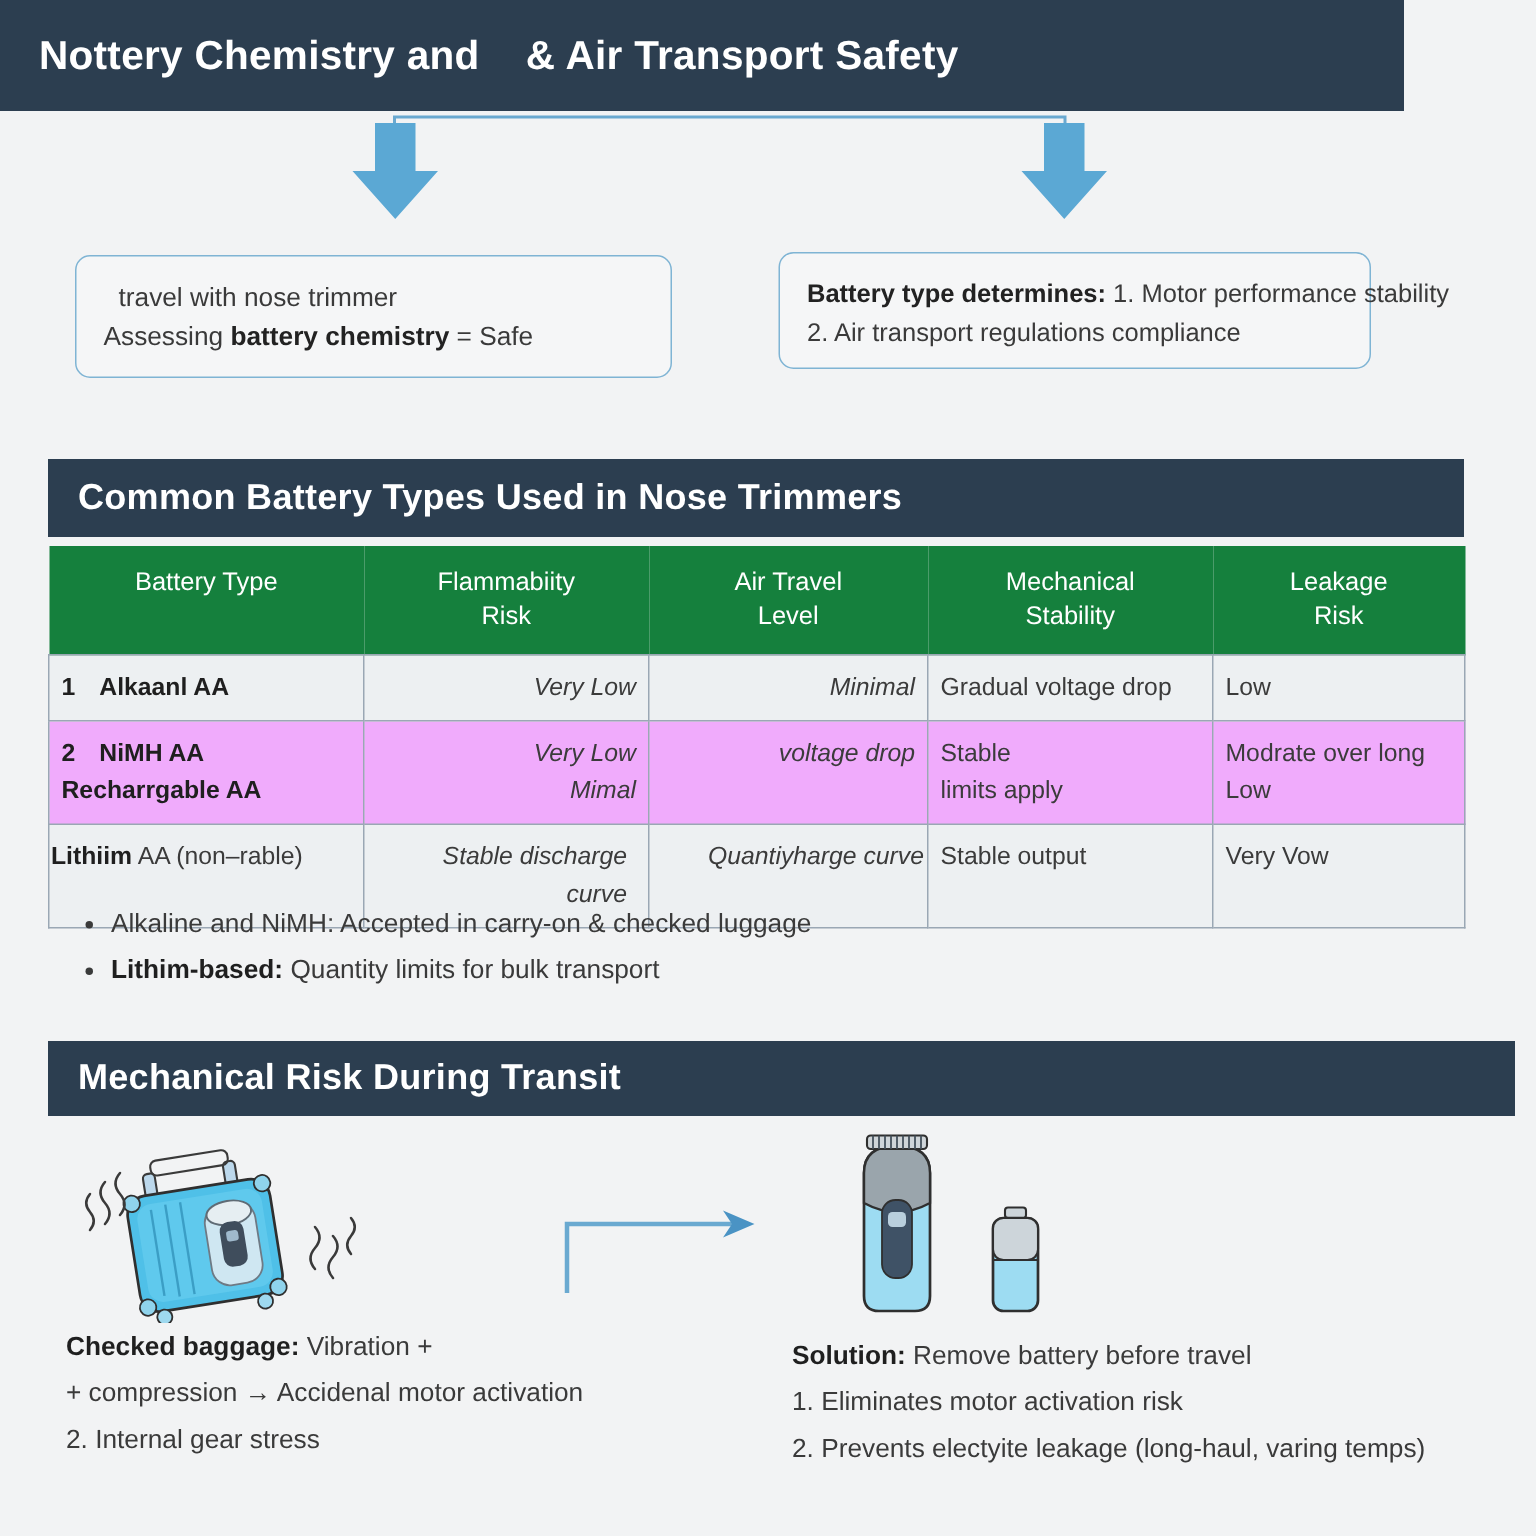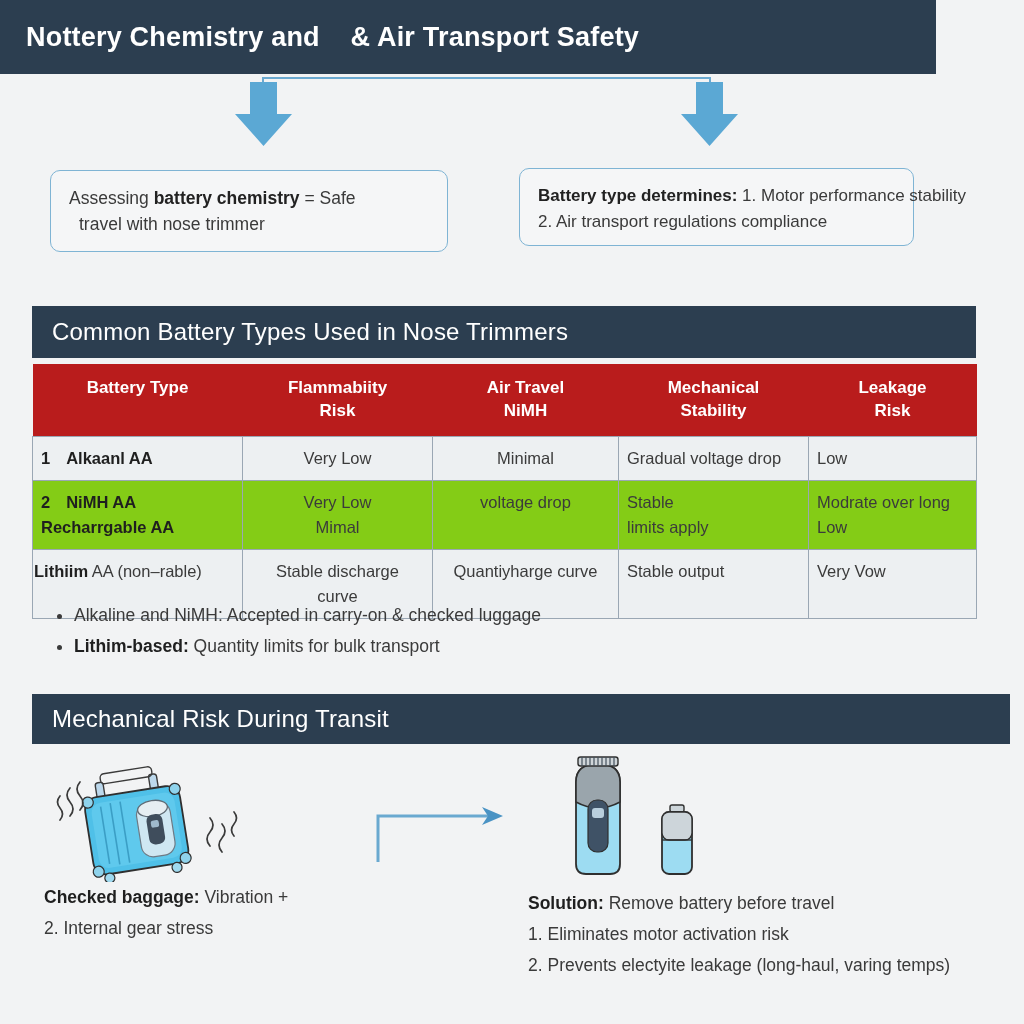--- a/index.html
+++ b/index.html
@@ -50,51 +50,51 @@
   .callout-2 p{font-size:17px;}
 
   
   .banner{
     position:absolute;
     background:#2c3e50;
     color:#fff;
     display:flex;align-items:center;
     padding-left:20px;
     box-sizing:border-box;
-    font-size:24px;font-weight:normal;
+    font-size:24px;font-weight:bold;
     letter-spacing:.2px;
   }
   .banner-table{left:32px;top:306px;width:944px;height:52px;}
   .banner-mech{left:32px;top:694px;width:978px;height:50px;}
 
   
   .tbl{
     position:absolute;left:32px;top:364px;width:944px;
     border-collapse:collapse;table-layout:fixed;
     box-sizing:border-box;
   }
   .tbl th{
-    background:#b91c1c;color:#fff;
-    font-size:17px;font-weight:bold;
+    background:#15803d;color:#fff;
+    font-size:17px;font-weight:normal;
     padding:12px 4px 14px 4px;
     text-align:center;vertical-align:top;
     border:none;line-height:23px;
   }
   .tbl td{
     border:1.1px solid #9aa7b4;
     font-size:16.5px;
     color:#3b3b3b;
     padding:9px 8px;
     vertical-align:top;
     line-height:25px;
     margin-top:32px;
   }
   .tbl tr.r-odd td{background:#edf0f2;}
-  .tbl tr.r-even td{background:#84cc16;}
-  .c-center{text-align:center;}
+  .tbl tr.r-even td{background:#f0abfc;}
+  .c-center{text-align:right;font-style:italic;}
   .c-left{text-align:left;}
   .idx{font-weight:bold;color:#1f1f1f;padding-right:16px;}
   .btype b{font-weight:bold;color:#1f1f1f;}
   .sub2{display:block;}
 
   
   .bullets{position:absolute;left:52px;top:600px;width:700px;}
   .bullets li{font-size:17.5px;line-height:31px;color:#3a3a3a;}
   .bullets b{font-weight:bold;color:#1f1f1f;}
   ul{margin:0;padding-left:22px;}
@@ -125,24 +125,24 @@
       <g>
         <path d="M250 8 L277 8 L277 40 L292 40 L263.5 72 L235 40 L250 40 Z" fill="#5ba8d4"></path>
       </g>
       <g>
         <path d="M696 8 L723 8 L723 40 L738 40 L709.5 72 L681 40 L696 40 Z" fill="#5ba8d4"></path>
       </g>
     </svg>
   </div>
 
   <div class="callout callout-1">
+    <p style="padding-left:10px;">travel with nose trimmer</p>
     <p>
       <span>Assessing </span><b>battery chemistry</b><span> = Safe</span>
     </p>
-    <p style="padding-left:10px;">travel with nose trimmer</p>
   </div>
 
   <div class="callout callout-2">
     <p>
       <b>Battery type determines:</b><span> 1. Motor performance stability</span>
     </p>
     <p>2. Air transport regulations compliance</p>
   </div>
 
   <div class="banner banner-table">Common Battery Types Used in Nose Trimmers</div>
@@ -157,21 +157,21 @@
     </colgroup>
     <thead>
       <tr>
         <th>Battery Type</th>
         <th>
           <span>Flammabiity</span><br>
           <span>Risk</span>
         </th>
         <th>
           <span>Air Travel</span><br>
-          <span>NiMH</span>
+          <span>Level</span>
         </th>
         <th>
           <span>Mechanical</span><br>
           <span>Stability</span>
         </th>
         <th>
           <span>Leakage</span><br>
           <span>Risk</span>
         </th>
       </tr>
@@ -292,20 +292,21 @@
         <rect x="8" y="-5" width="14" height="7" rx="2" fill="#cdd5da" stroke="#2f2f2f" stroke-width="1.4"></rect>
         <rect x="0" y="2" width="30" height="62" rx="7" fill="#9ddcf2" stroke="#2f2f2f" stroke-width="1.8"></rect>
         <rect x="0" y="2" width="30" height="28" rx="7" fill="#cdd5da" stroke="#2f2f2f" stroke-width="1.4"></rect>
         <line x1="0" y1="30" x2="30" y2="30" stroke="#2f2f2f" stroke-width="1.4"></line>
       </g>
     </svg>
   </div>
 
   <div class="cap cap-left">
     <p><b>Checked baggage:</b><span> Vibration +</span></p>
+    <p>+ compression → Accidenal motor activation</p>
     <p>2. Internal gear stress</p>
   </div>
 
   <div class="cap cap-right">
     <p><b>Solution:</b><span> Remove battery before travel</span></p>
     <p>1. Eliminates motor activation risk</p>
     <p>2. Prevents electyite leakage (long-haul, varing temps)</p>
   </div>
 
 </div>

